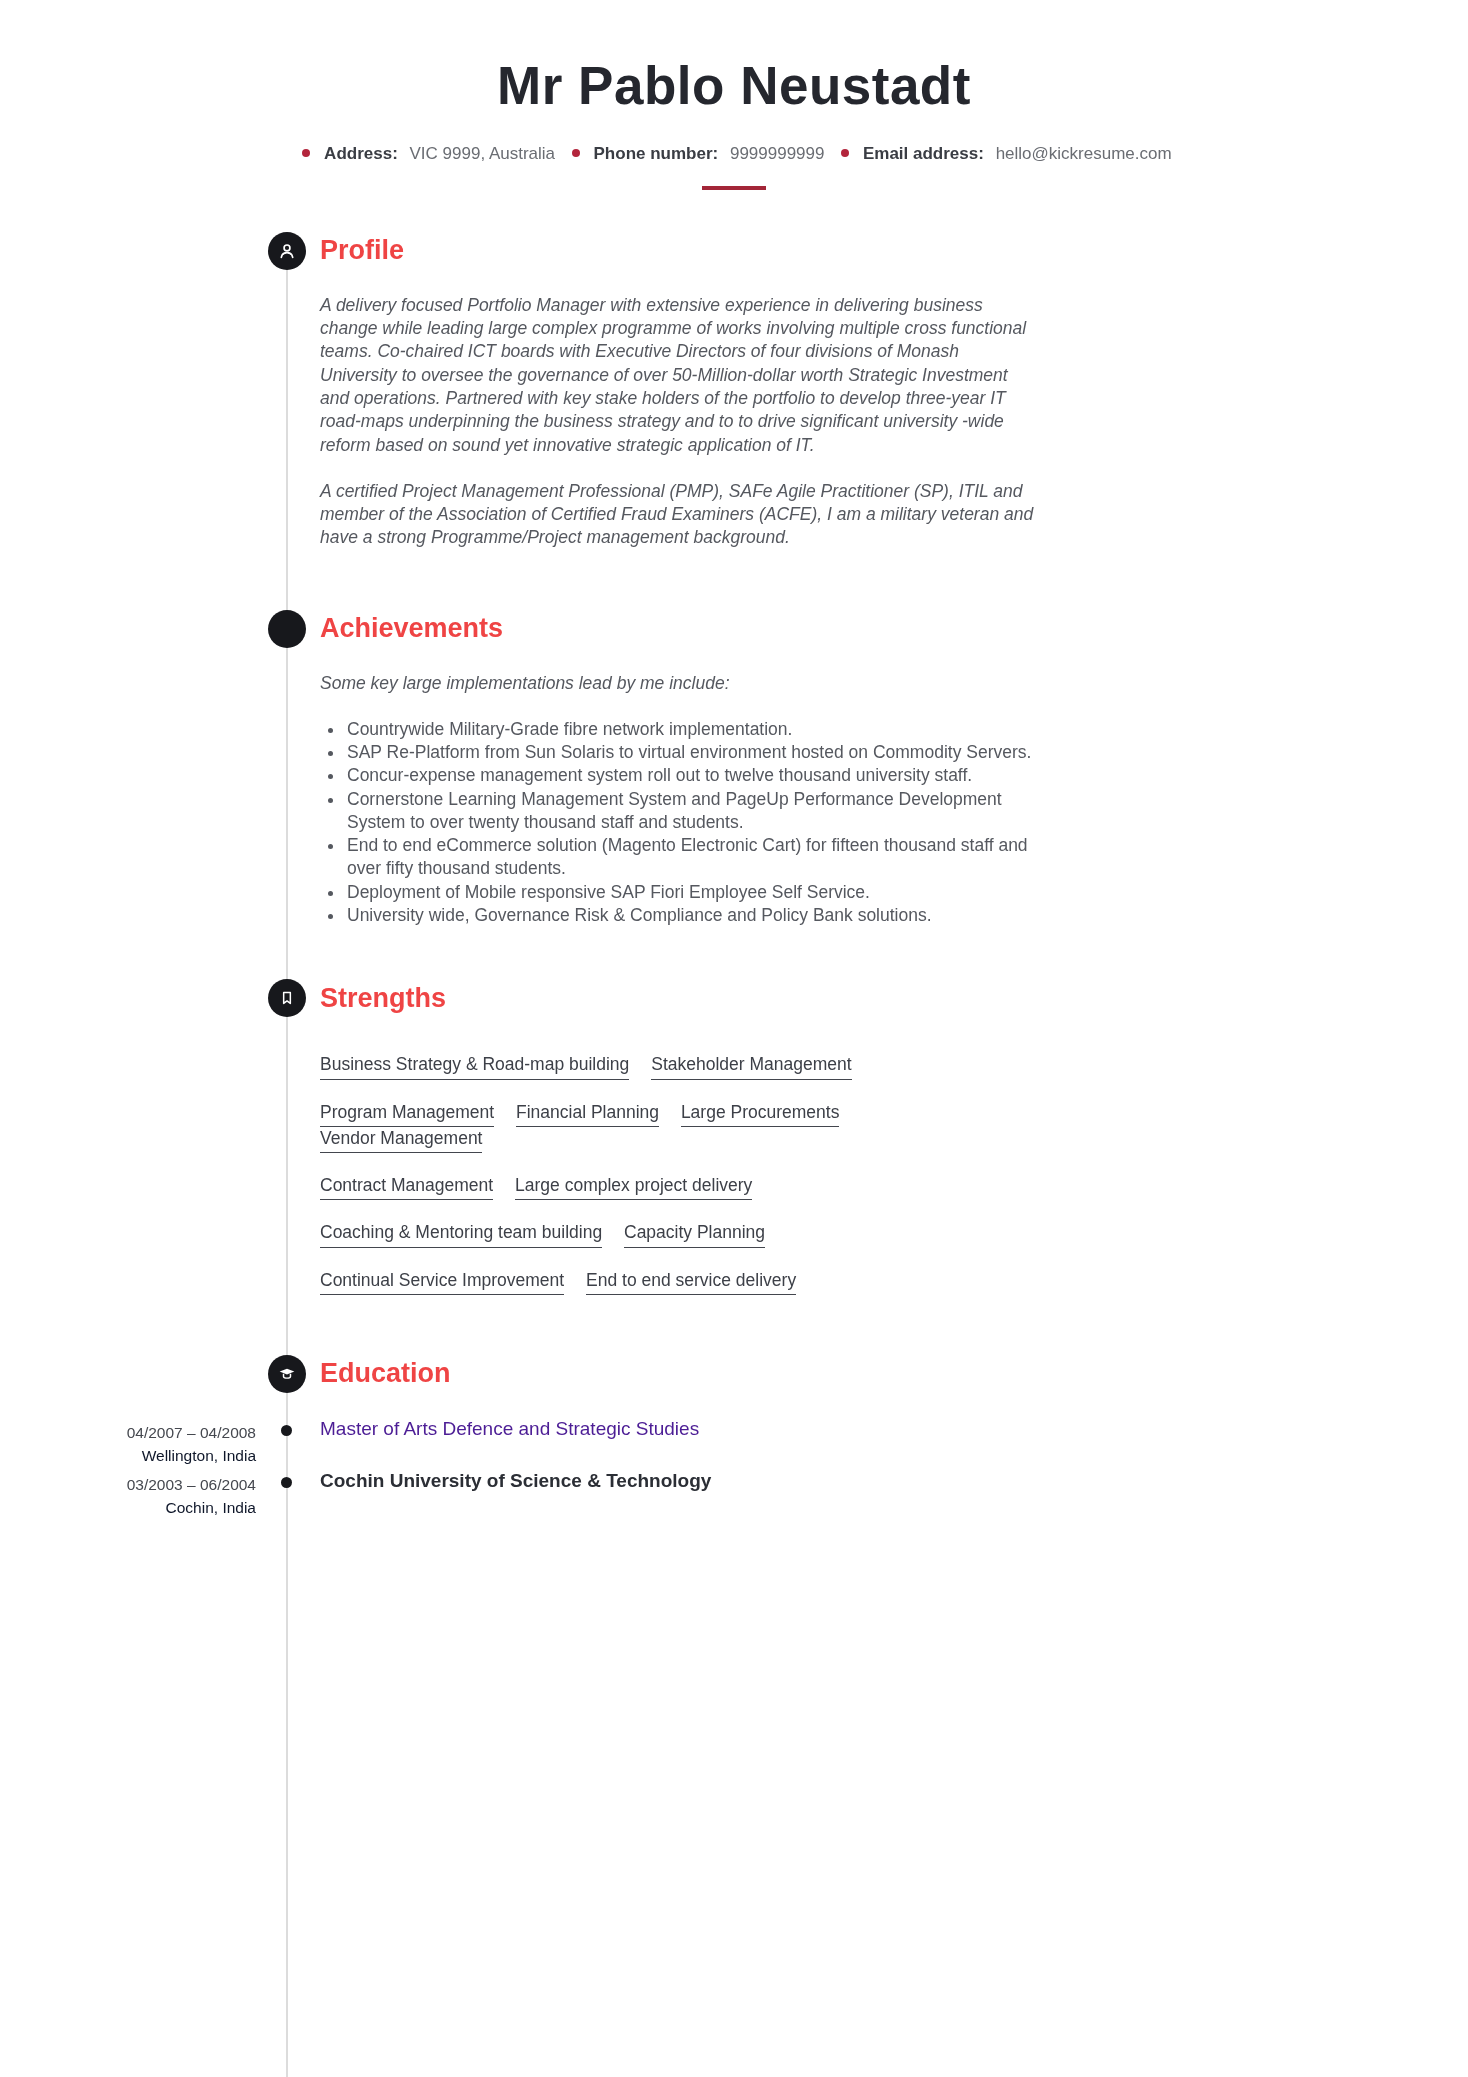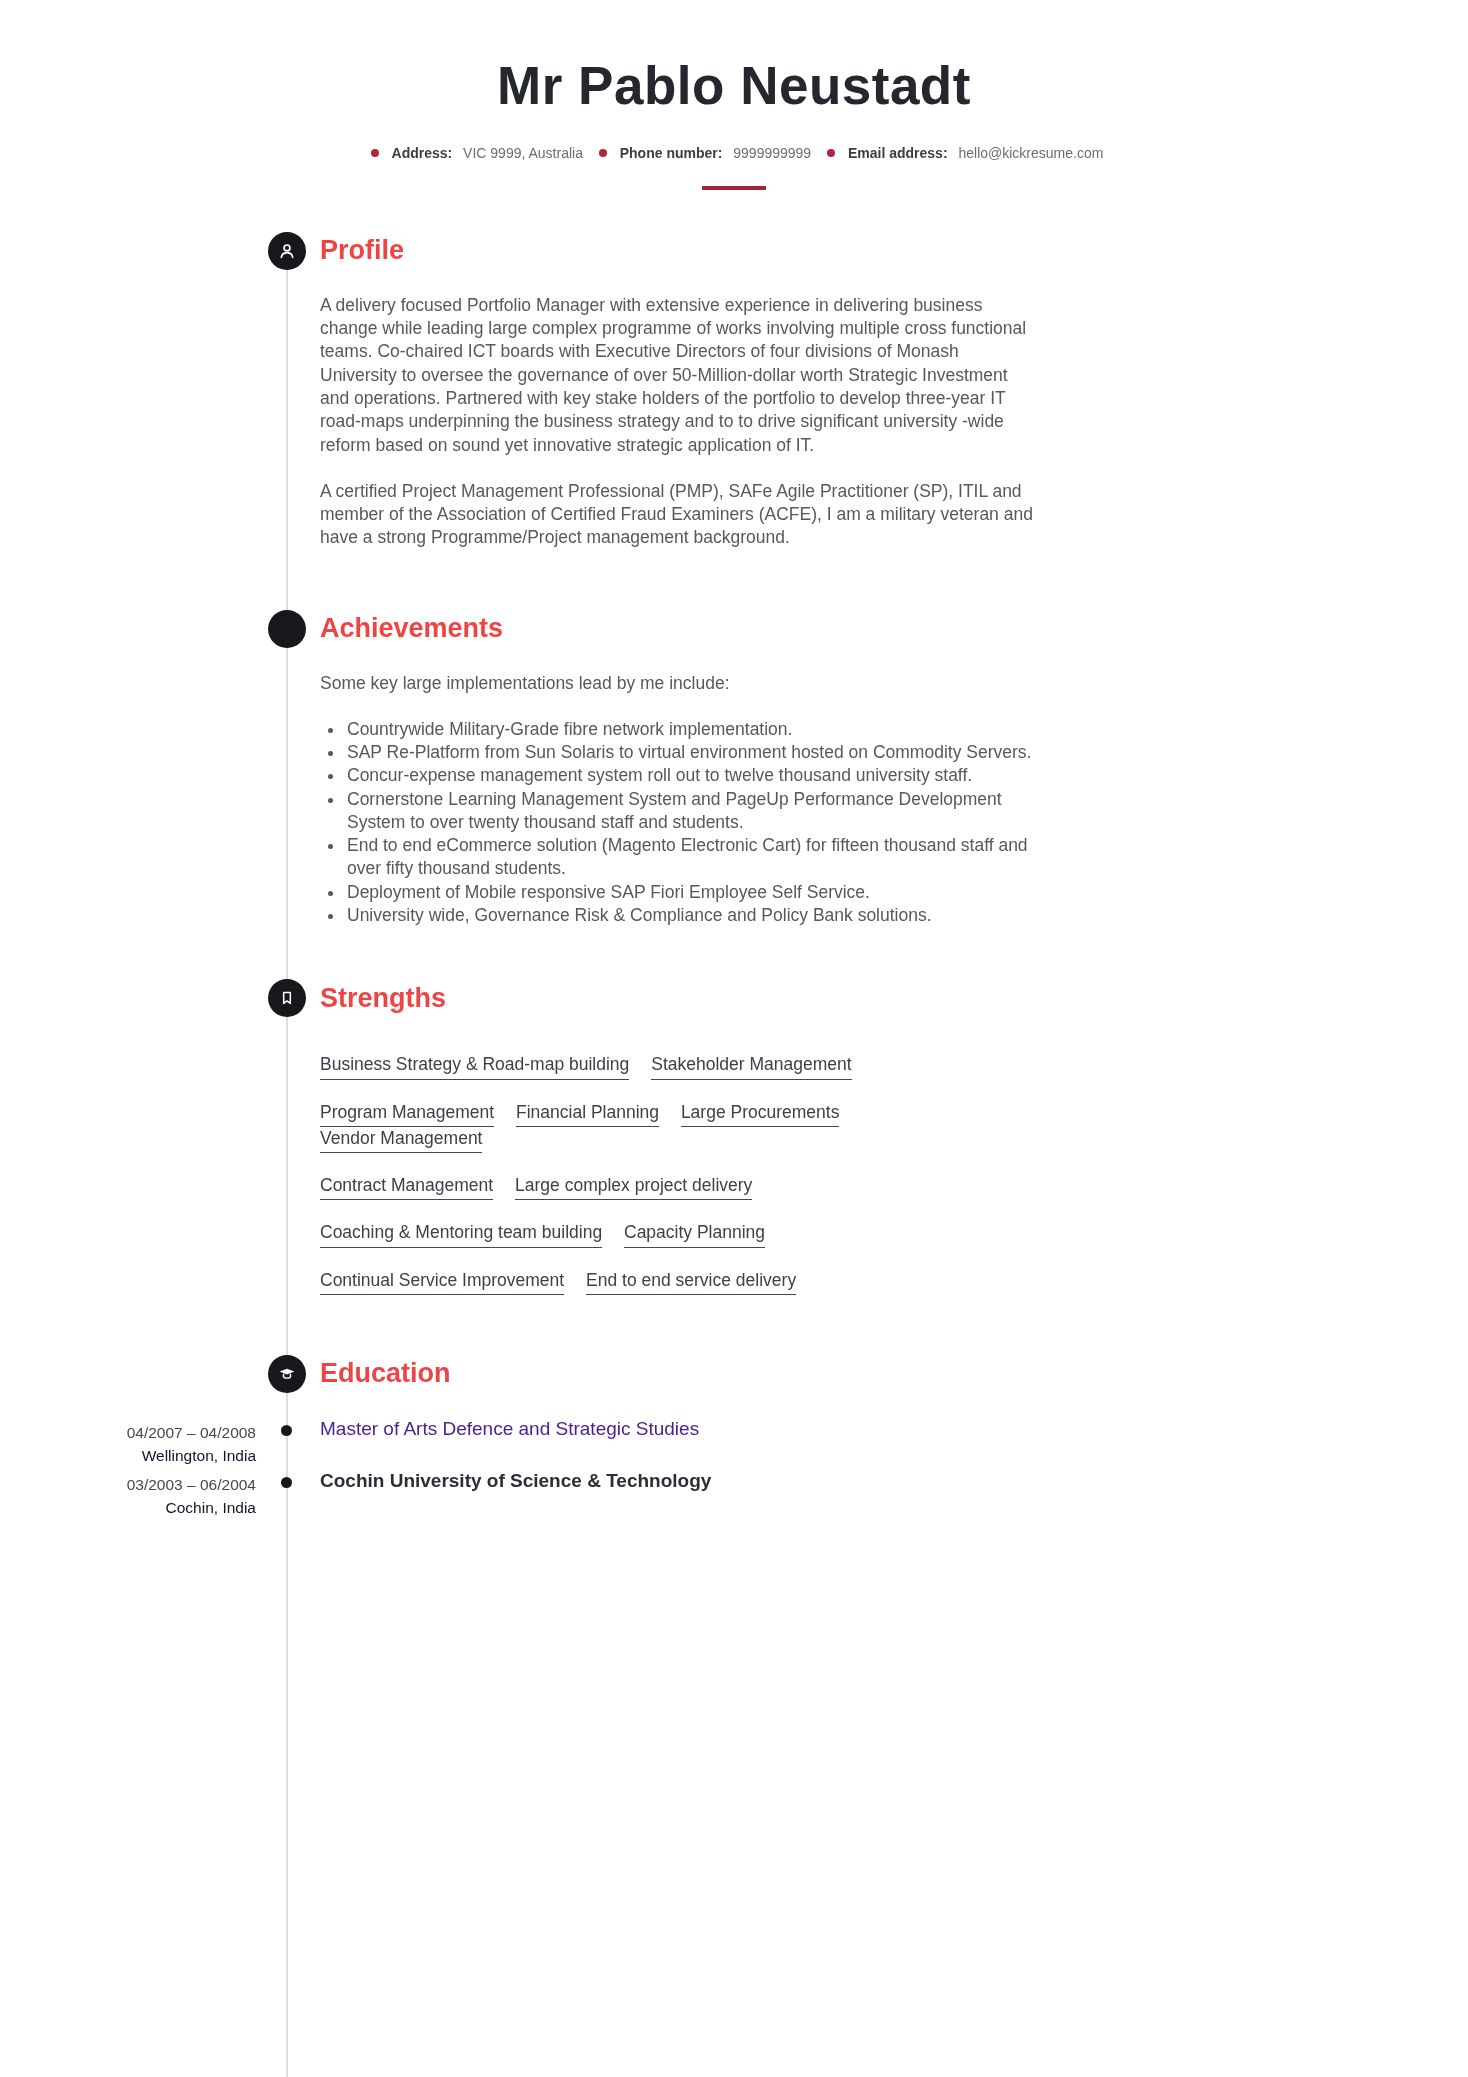--- a/index.html
+++ b/index.html
@@ -16,21 +16,21 @@
   
   .header { padding-top: 56px; text-align: center; }
   .name {
     margin: 0;
     font-size: 53px;
     line-height: 1.15;
     font-weight: 700;
     color: #25272e;
     letter-spacing: 0.5px;
   }
-  .contact { margin-top: 26px; font-size: 14px; line-height: 21px; color: #63666c; padding-left: 6px; }
+  .contact { margin-top: 26px; font-size: 17px; line-height: 21px; color: #63666c; padding-left: 6px; }
   .c-item { white-space: nowrap; }
   .dot {
     display: inline-block;
     width: 8px; height: 8px;
     border-radius: 50%;
     background: #b3253c;
     margin: 0 9px 2px 12px;
     vertical-align: middle;
   }
   .c-item:first-child .dot { margin-left: 0; }
@@ -68,21 +68,21 @@
     z-index: 2;
   }
   .sec-title {
     margin: 0;
     font-size: 27px;
     font-weight: 700;
     color: #ef4444;
   }
 
   .sec-body { margin-top: 24px; font-size: 17.5px; line-height: 1.33; color: #55585f; }
-  .sec-body p { margin: 0 0 23px 0; }
+  .sec-body p { margin: 0 0 23px 0; font-style: italic; }
   .sec-body p:last-child { margin-bottom: 0; }
 
   
   .ach-intro { margin: 0; }
   ul.ach-list { margin: 2px 0 0 0; padding-left: 25px; }
   ul.ach-list li { margin: 0; padding-left: 2px; }
 
   
   .str-body { margin-top: 36px; }
   .str-row { margin-bottom: 21px; }

